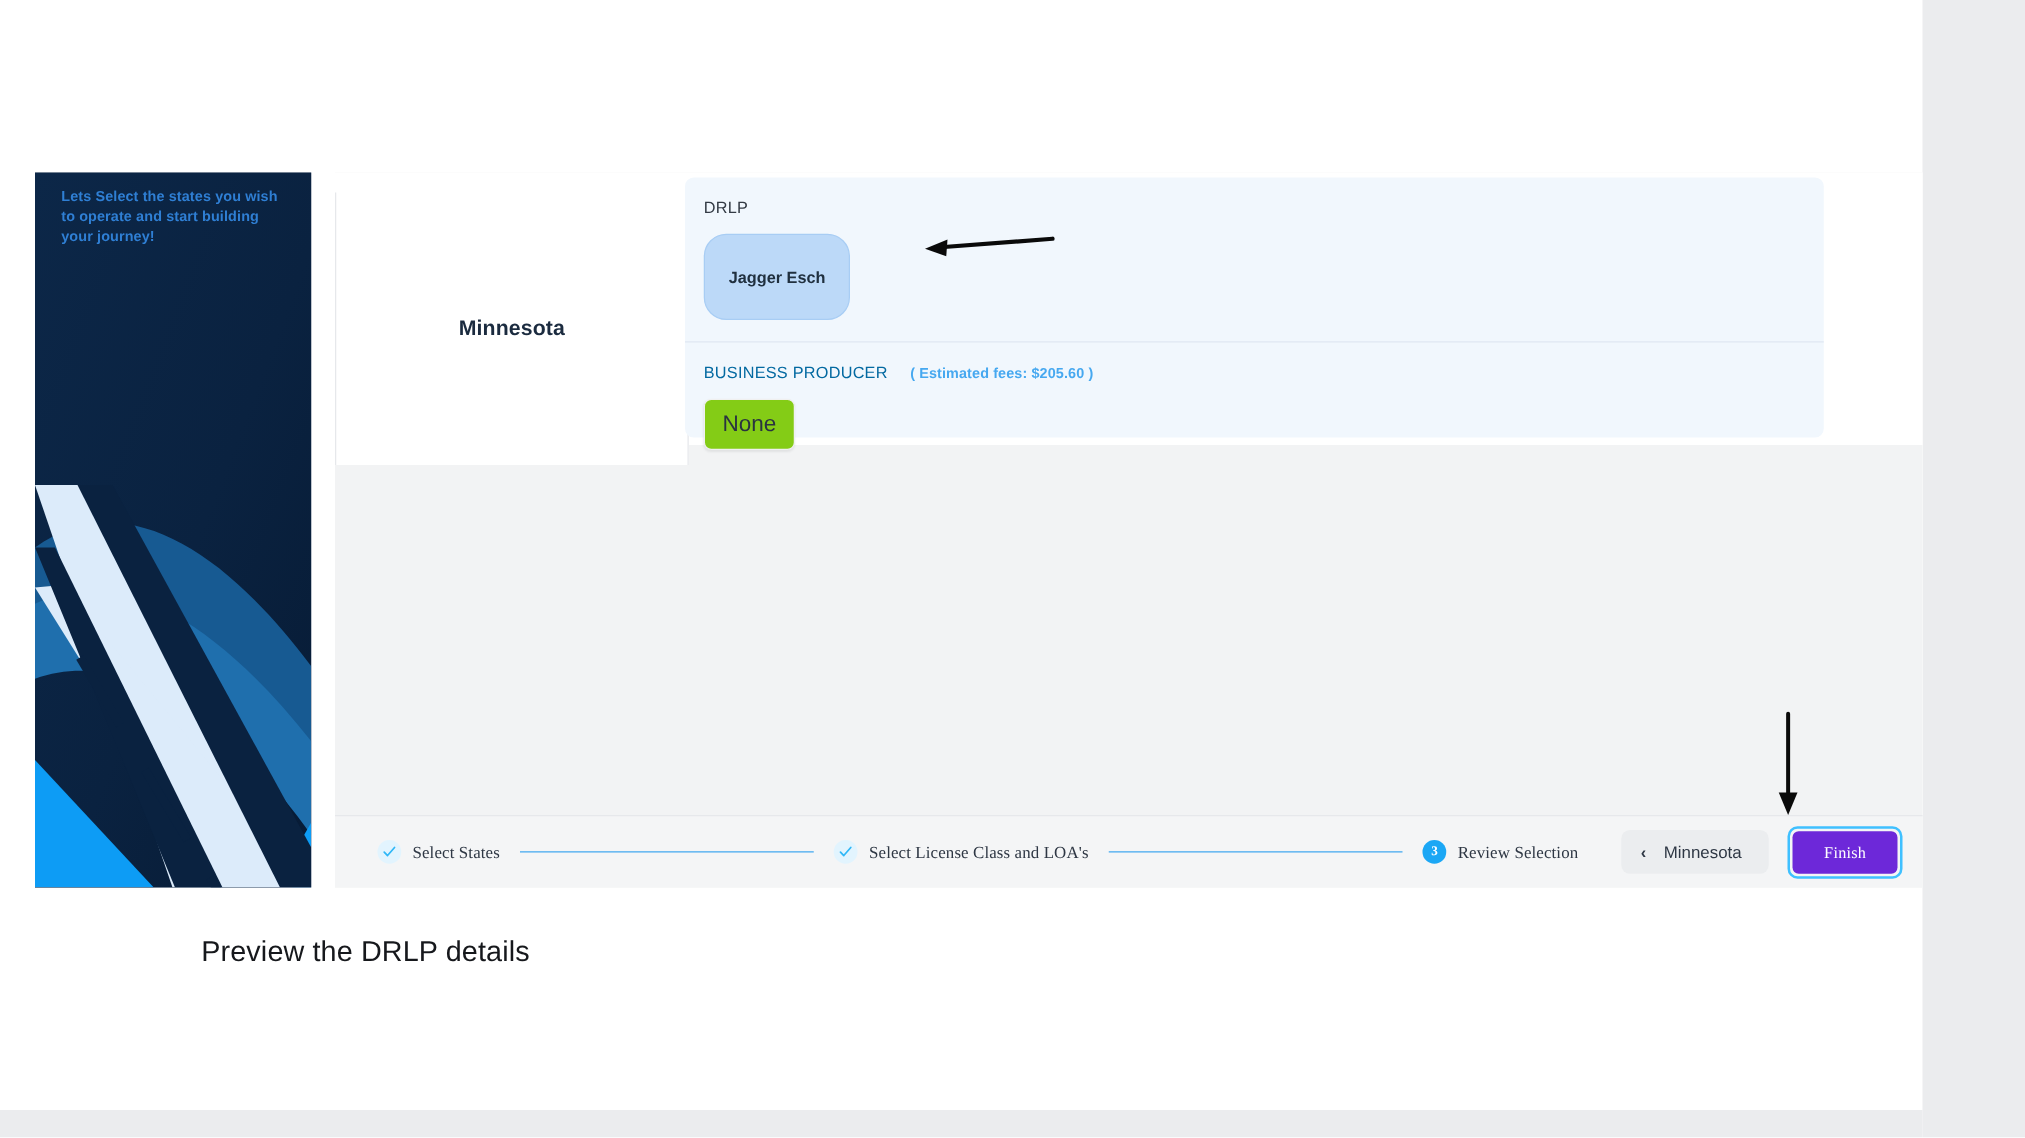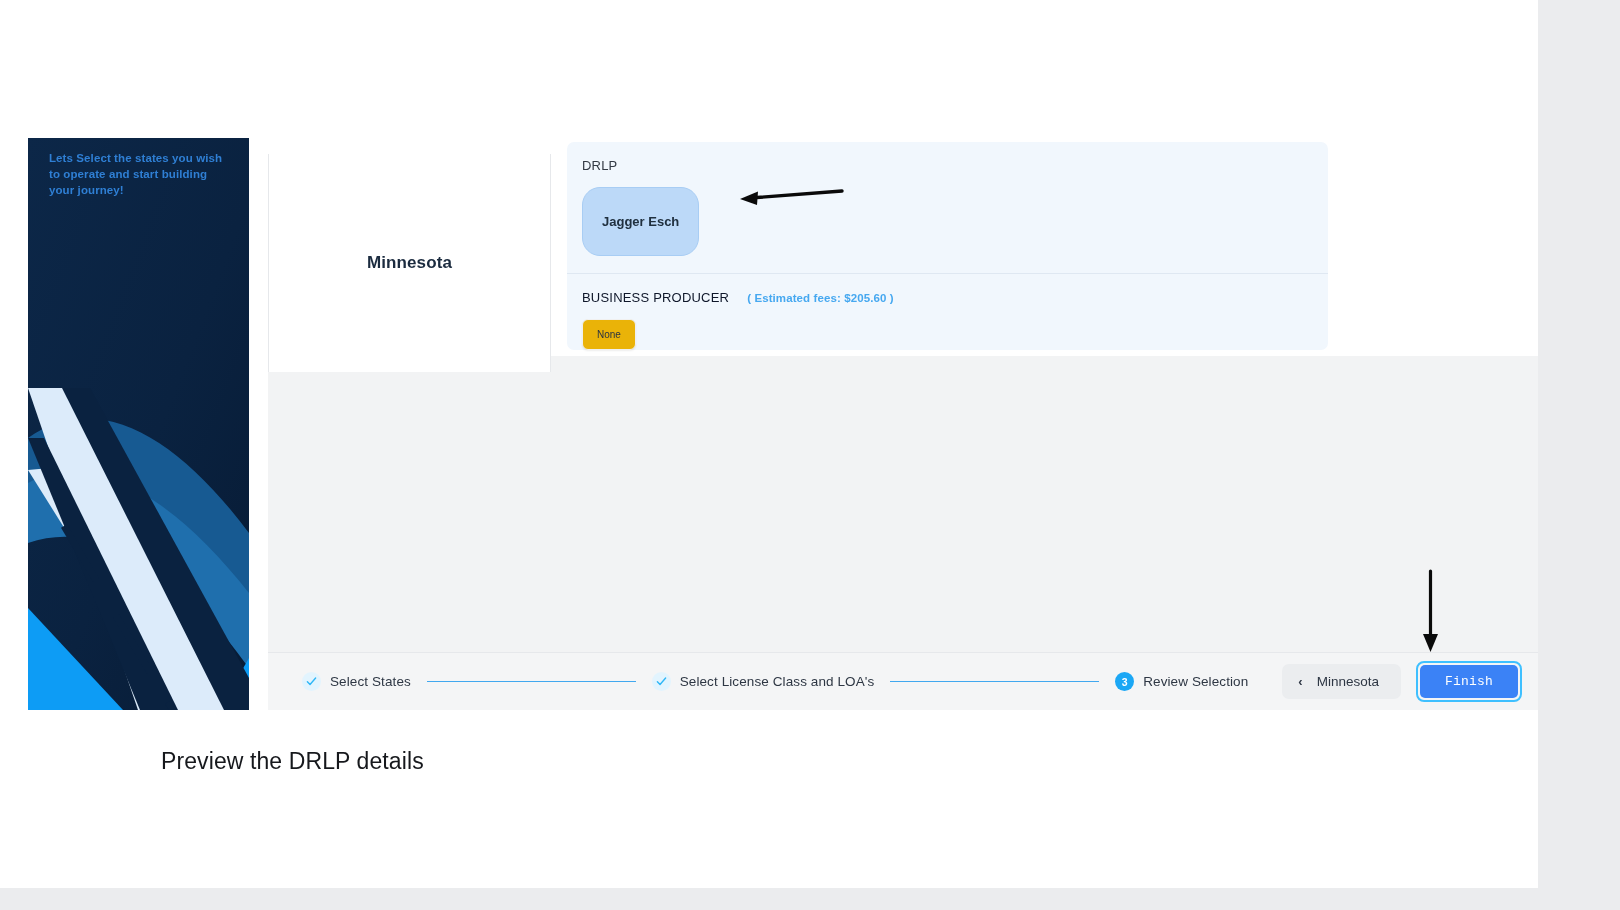--- a/index.html
+++ b/index.html
@@ -106,36 +106,36 @@
     top: 0;
     width: 1270px;
     height: 218px;
     background: #ffffff;
     z-index: 0;
   }
 
   
   .detail-card {
     position: absolute;
-    left: 539px;
+    left: 520px;
     top: 4px;
-    width: 761px;
+    width: 911px;
     height: 208px;
     background: #f1f7fd;
     border-radius: 7px;
     z-index: 2;
   }
   .card-section { padding: 16px 15px 0 15px; }
   .section-title {
     font-size: 13px;
     color: #333a44;
     letter-spacing: .2px;
     font-weight: 400;
   }
-  .section-title.caps { font-weight: 500; color: #0f172a; }
+  .section-title.caps { font-weight: 500; color: #0369a1; }
 
   .section-head-row {
     display: flex;
     align-items: baseline;
     gap: 18px;
   }
   .fee-note {
     font-size: 11.5px;
     color: #46a8f0;
     font-weight: 600;
@@ -147,25 +147,25 @@
   .chip-drlp {
     background: #bcd9f8;
     border: 1px solid #a8cdf4;
     border-radius: 18px;
     padding: 26px 19px;
     font-size: 13px;
     font-weight: 600;
     color: #20303f;
   }
   .chip-none {
-    background: #eab308;
+    background: #84cc16;
     border: 1px solid #f0f0f0;
     border-radius: 6px;
     padding: 9px 14px;
-    font-size: 10px;
+    font-size: 18px;
     font-weight: 500;
     color: #2a3341;
     box-shadow: 0 1px 2px rgba(0,0,0,.07);
   }
 
   .card-divider {
     height: 1px;
     background: #dfe8f2;
     margin-top: 17px;
   }
@@ -182,20 +182,21 @@
     display: flex;
     align-items: center;
     padding: 0 16px 0 34px;
     z-index: 3;
   }
   .step {
     display: flex;
     align-items: center;
     gap: 9px;
     white-space: nowrap;
+    font-family: Liberation Serif, serif;
   }
   .step-label {
     font-size: 13.5px;
     color: #2e3744;
     letter-spacing: .1px;
   }
   .step-check {
     width: 19px; height: 19px;
     border-radius: 50%;
     background: #e2f4fe;
@@ -237,27 +238,27 @@
     font-family: inherit;
   }
   .btn-previous .chev { font-size: 13px; font-weight: 700; color: #2e3744; }
 
   .btn-finish-wrap {
     border: 2px solid #3fc0ff;
     border-radius: 8px;
     padding: 2px;
   }
   .btn-finish {
-    background: #3b82f6;
+    background: #6d28d9;
     border: none;
     border-radius: 5px;
     padding: 9px 25px;
     font-size: 13px;
     color: #ffffff;
-    font-family: Liberation Mono, monospace;
+    font-family: Liberation Serif, serif;
     letter-spacing: .2px;
   }
 
   
   .annot { position: absolute; z-index: 40; }
 
   
   .caption {
     position: absolute;
     left: 161px;

